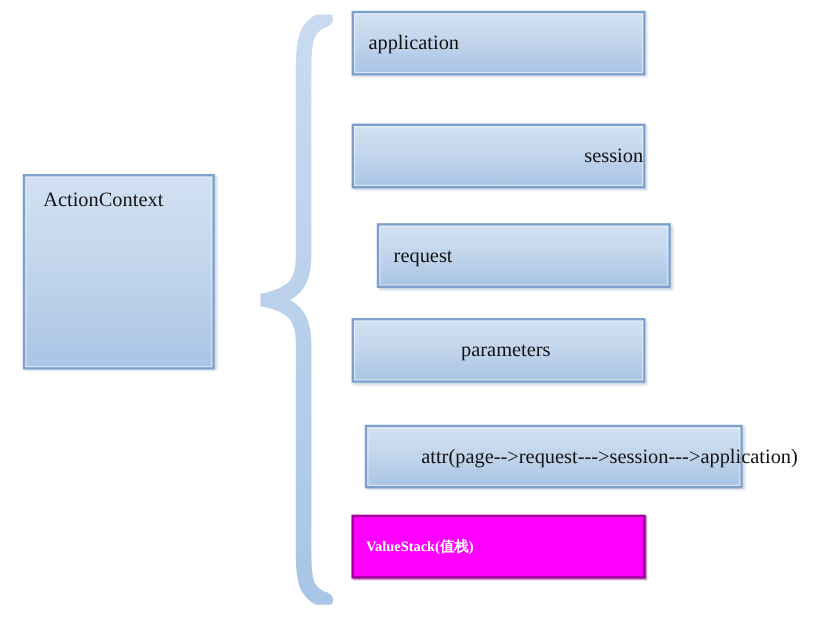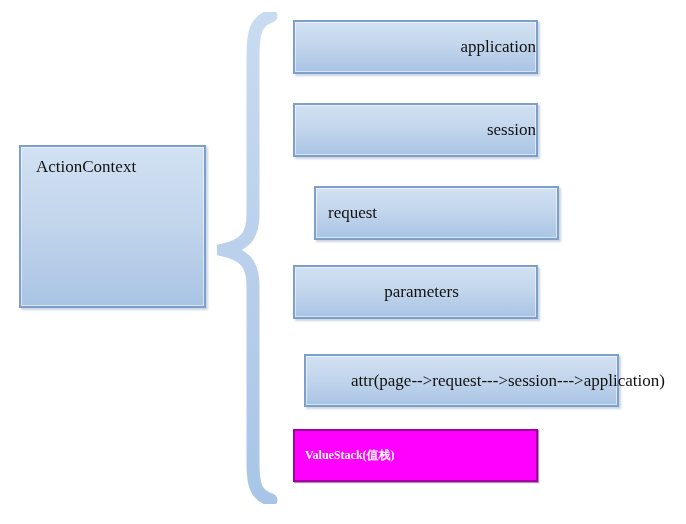--- a/index.html
+++ b/index.html
@@ -22,32 +22,32 @@
     background: linear-gradient(to bottom, #D2E1F3 0%, #C3D6EC 45%, #A9C4E5 100%);
     box-shadow: inset 0 0 0 1px rgba(255,255,255,0.55), 1.5px 1.5px 2px rgba(140,160,190,0.45);
     display: flex;
     align-items: center;
     color: #111111;
     font-size: 17px;
   }
   .left-box {
     left: 19px;
     top: 145px;
-    width: 187px;
+    width: 160px;
     height: 163px;
     align-items: flex-start;
     padding: 10px 0 0 15px;
   }
   .item-box {
     left: 293px;
     width: 245px;
     height: 54px;
     padding-left: 12px;
   }
-  .item-0 { top: 20px; justify-content: flex-end; }
+  .item-0 { top: 9px; }
   .item-1 { top: 103px; justify-content: flex-end; }
   .item-2 { top: 186px; margin-left: 21px; }
   .item-3 { top: 265px; justify-content: center; }
   .item-4 {
     top: 354px;
     left: 304px;
     width: 315px;
     height: 53px;
     padding-left: 45px;
   }

